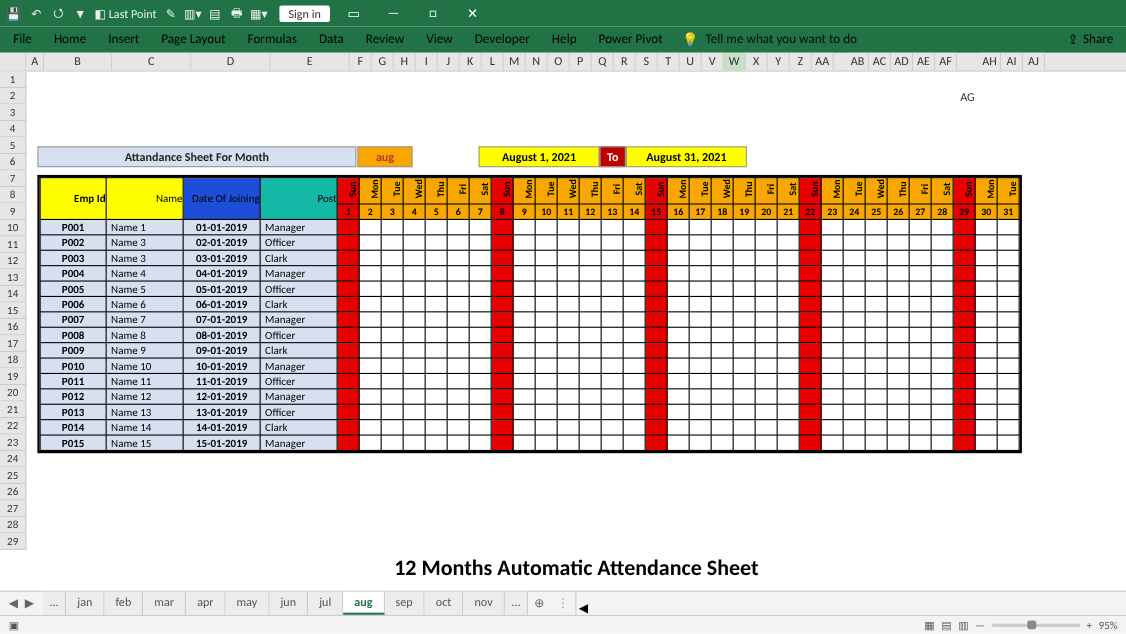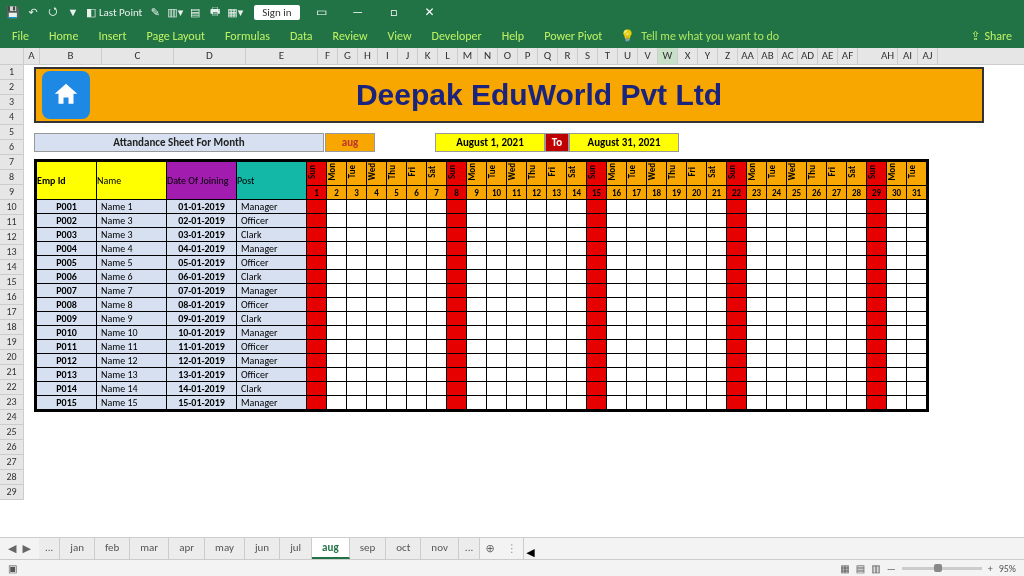--- a/index.html
+++ b/index.html
@@ -8,21 +8,21 @@
 
 .title-bar { height: 24px; background: #217346; display: flex; align-items: center; color: #fff; font-size: 11px; }
 .title-bar .qat { display: flex; align-items: center; gap: 6px; padding: 0 6px; }
 .title-bar .qat span { width: 14px; height: 14px; display: inline-flex; align-items: center; justify-content: center; opacity: .9; }
 .title-bar .title { flex: 1; text-align: center; }
 .title-bar .right { display: flex; align-items: center; gap: 8px; padding: 0 6px; }
 .title-bar .signin { background: #fff; color: #333; padding: 1px 8px; font-size: 11px; border-radius: 2px; }
 .title-bar .wbtn { width: 28px; text-align: center; font-size: 12px; }
 
 
-.ribbon { height: 24px; background: #217346; display: flex; align-items: center; font-size: 12px; color: #bef264; padding: 0 2px; }
+.ribbon { height: 24px; background: #217346; display: flex; align-items: center; font-size: 12px; color: #000000; padding: 0 2px; }
 .ribbon .tab { padding: 4px 10px; cursor: pointer; }
 .ribbon .tell { margin-left: 8px; display: flex; align-items: center; gap: 6px; opacity: .9; }
 .ribbon .share { margin-left: auto; padding-right: 10px; display:flex; align-items:center; gap:4px; }
 
 
 .colhdr-row { display: flex; height: 17px; background: #e6e6e6; border-bottom: 1px solid #ccc; font-size: 11px; color: #333; }
 .rowhdr-gutter { width: 24px; border-right: 1px solid #ccc; background:#e6e6e6; }
 .colhdr { border-right: 1px solid #ccc; text-align: center; line-height: 16px; background:#e6e6e6; }
 .colhdr.sel { background: #c7e0c7; }
 
@@ -44,21 +44,21 @@
 .month-val { width:50px; background:#f7a700; color:#b33; text-align:center; border:1px solid #999; line-height:17px; margin-left:1px; }
 .date-from { margin-left:60px; width:110px; background:#ffff00; border:1px solid #999; text-align:center; line-height:17px; }
 .date-to { width:24px; background:#c00000; color:#fff; border:1px solid #999; text-align:center; line-height:17px; }
 .date-end { width:110px; background:#ffff00; border:1px solid #999; text-align:center; line-height:17px; }
 
 
 .tbl { position:absolute; left:10px; top:94px; border:2px solid #000; }
 .tbl table { border-collapse: collapse; }
 .tbl th, .tbl td { border:1px solid #000; font-size:10px; padding:0; }
 .hdr-emp { background:#ffff00; font-weight:bold; font-size:11px; }
-.hdr-days td { background:#f7a700; height:24px; text-align:left; }
+.hdr-days td { background:#f7a700; height:24px; text-align:right; }
 .hdr-days td.sun { background:#e60000; }
 .hdr-days .dname { writing-mode: vertical-rl; transform: rotate(180deg); font-size:9px; font-weight:bold; display:inline-block; line-height:1; }
 .hdr-nums td { background:#f7a700; height:14px; font-size:9px; text-align:center; font-weight:bold; }
 .hdr-nums td.sun { background:#e60000; color:#000; }
 .data-row td { height:14px; background:#fff; }
 .data-row td.info { background:#d6e0f0; font-size:10px; padding:0 4px; white-space:nowrap; }
 .data-row td.info.center { text-align:center; font-weight:bold; }
 .data-row td.sun { background:#e60000; }
 
 .col-emp { width:60px; }
@@ -154,21 +154,21 @@
       <div class="colhdr" style="width: 20px;">R</div>
       <div class="colhdr" style="width: 20px;">S</div>
       <div class="colhdr" style="width: 20px;">T</div>
       <div class="colhdr" style="width: 20px;">U</div>
       <div class="colhdr" style="width: 20px;">V</div>
       <div class="colhdr sel" style="width: 20px;">W</div>
       <div class="colhdr" style="width: 20px;">X</div>
       <div class="colhdr" style="width: 20px;">Y</div>
       <div class="colhdr" style="width: 20px;">Z</div>
       <div class="colhdr" style="width: 20px;">AA</div>
-      <div class="colhdr" style="width: 20px;">AB</div>
+      <div class="colhdr" style="width: 20px; margin-left: 12px;">AB</div>
       <div class="colhdr" style="width: 20px;">AC</div>
       <div class="colhdr" style="width: 20px;">AD</div>
       <div class="colhdr" style="width: 20px;">AE</div>
       <div class="colhdr" style="width: 20px;">AF</div>
       <div class="colhdr" style="width: 20px; margin-top: 33px;">AG</div>
       <div class="colhdr" style="width: 20px;">AH</div>
       <div class="colhdr" style="width: 20px;">AI</div>
       <div class="colhdr" style="width: 20px;">AJ</div>
     </div>
 </div>
@@ -200,44 +200,36 @@
       <div class="rowhdr">23</div>
       <div class="rowhdr">24</div>
       <div class="rowhdr">25</div>
       <div class="rowhdr">26</div>
       <div class="rowhdr">27</div>
       <div class="rowhdr">28</div>
       <div class="rowhdr">29</div>
     </div>
   <div class="sheet">
 
-    <div class="company-block">
-      <div class="home-icon">
-        <svg viewBox="0 0 24 24">
-            <path d="M12 3l9 8h-3v8h-4v-5h-4v5H6v-8H3z"></path>
-          </svg>
-      </div>
-      <div class="company-title">Deepak EduWorld Pvt Ltd</div>
-    </div>
 
     <div class="month-row">
       <div class="month-label">Attandance Sheet For Month</div>
       <div class="month-val">aug</div>
       <div class="date-from">August 1, 2021</div>
       <div class="date-to">To</div>
       <div class="date-end">August 31, 2021</div>
     </div>
 
     <div class="tbl">
       <table id="att-table">
           <tbody>
             <tr class="hdr-days">
               <td rowspan="2" class="col-emp hdr-emp" style="background:#ffff00">Emp Id</td>
               <td rowspan="2" class="col-name" style="background:#ffff00">Name</td>
-              <td rowspan="2" class="col-doj" style="background:#a21caf">Date Of Joining</td>
+              <td rowspan="2" class="col-doj" style="background:#1d4ed8">Date Of Joining</td>
               <td rowspan="2" class="col-post" style="background:#14b8a6">Post</td>
               <td class="col-day sun"><span class="dname">Sun</span></td>
               <td class="col-day"><span class="dname">Mon</span></td>
               <td class="col-day"><span class="dname">Tue</span></td>
               <td class="col-day"><span class="dname">Wed</span></td>
               <td class="col-day"><span class="dname">Thu</span></td>
               <td class="col-day"><span class="dname">Fri</span></td>
               <td class="col-day"><span class="dname">Sat</span></td>
               <td class="col-day sun"><span class="dname">Sun</span></td>
               <td class="col-day"><span class="dname">Mon</span></td>
@@ -849,20 +841,21 @@
               <td class="col-day"></td>
               <td class="col-day"></td>
               <td class="col-day sun"></td>
               <td class="col-day"></td>
               <td class="col-day"></td>
             </tr>
           </tbody>
         </table>
     </div>
 
+    <div class="caption">12 Months Automatic Attendance Sheet</div>
   </div>
 </div>
 
 <div class="sheet-tabs">
   <div class="nav">
       <span>◀</span>
       <span>▶</span>
     </div>
   <div id="stabs" style="display:flex">
       <div class="st dots">...</div>

